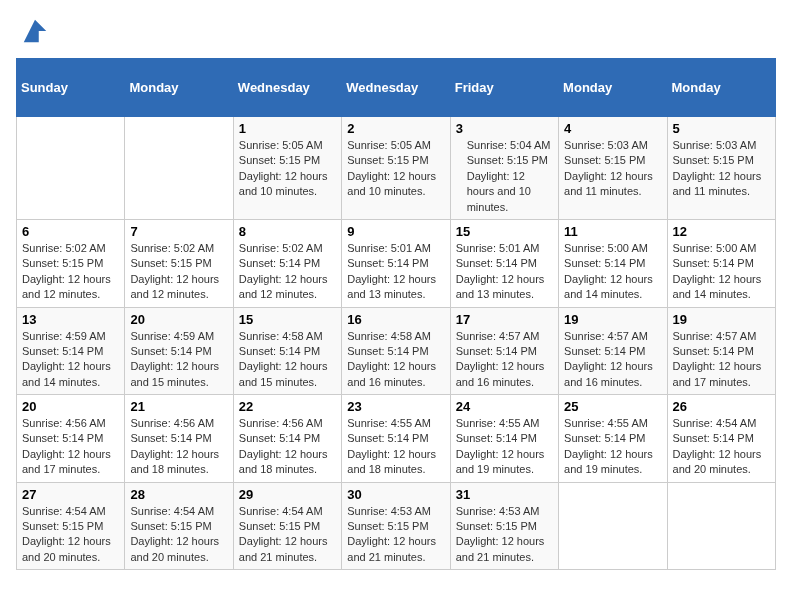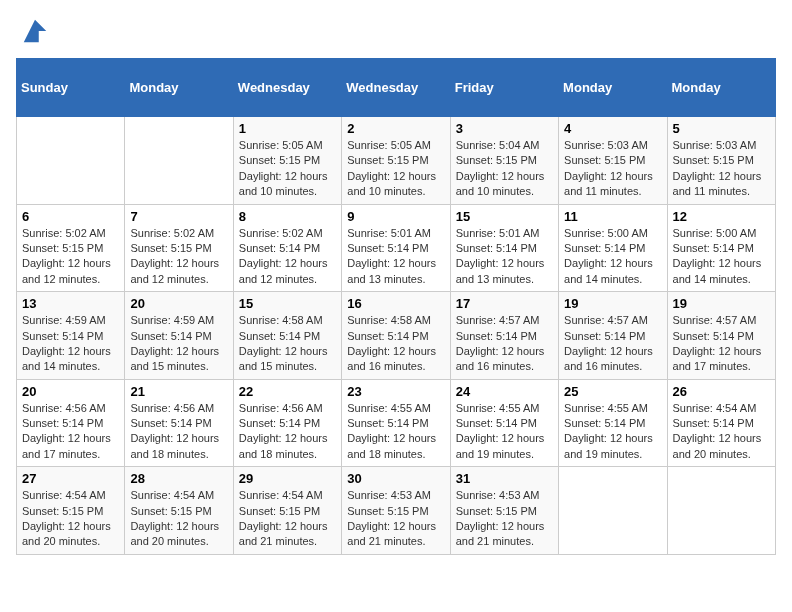--- a/index.html
+++ b/index.html
@@ -131,21 +131,21 @@
 Daylight: 12 hours and 10 minutes.</div>
         </td>
         <td>
           <span class="day-number">2</span>
           <div class="day-info" style="white-space: pre-line;">Sunrise: 5:05 AM
 Sunset: 5:15 PM
 Daylight: 12 hours and 10 minutes.</div>
         </td>
         <td>
           <span class="day-number">3</span>
-          <div class="day-info" style="white-space: pre-line;">Sunrise: 5:04 AM
+          <div class="day-info" style="white-space: pre-line; margin-left: 11px;">Sunrise: 5:04 AM
 Sunset: 5:15 PM
 Daylight: 12 hours and 10 minutes.</div>
         </td>
         <td>
           <span class="day-number">4</span>
           <div class="day-info" style="white-space: pre-line;">Sunrise: 5:03 AM
 Sunset: 5:15 PM
 Daylight: 12 hours and 11 minutes.</div>
         </td>
         <td>

